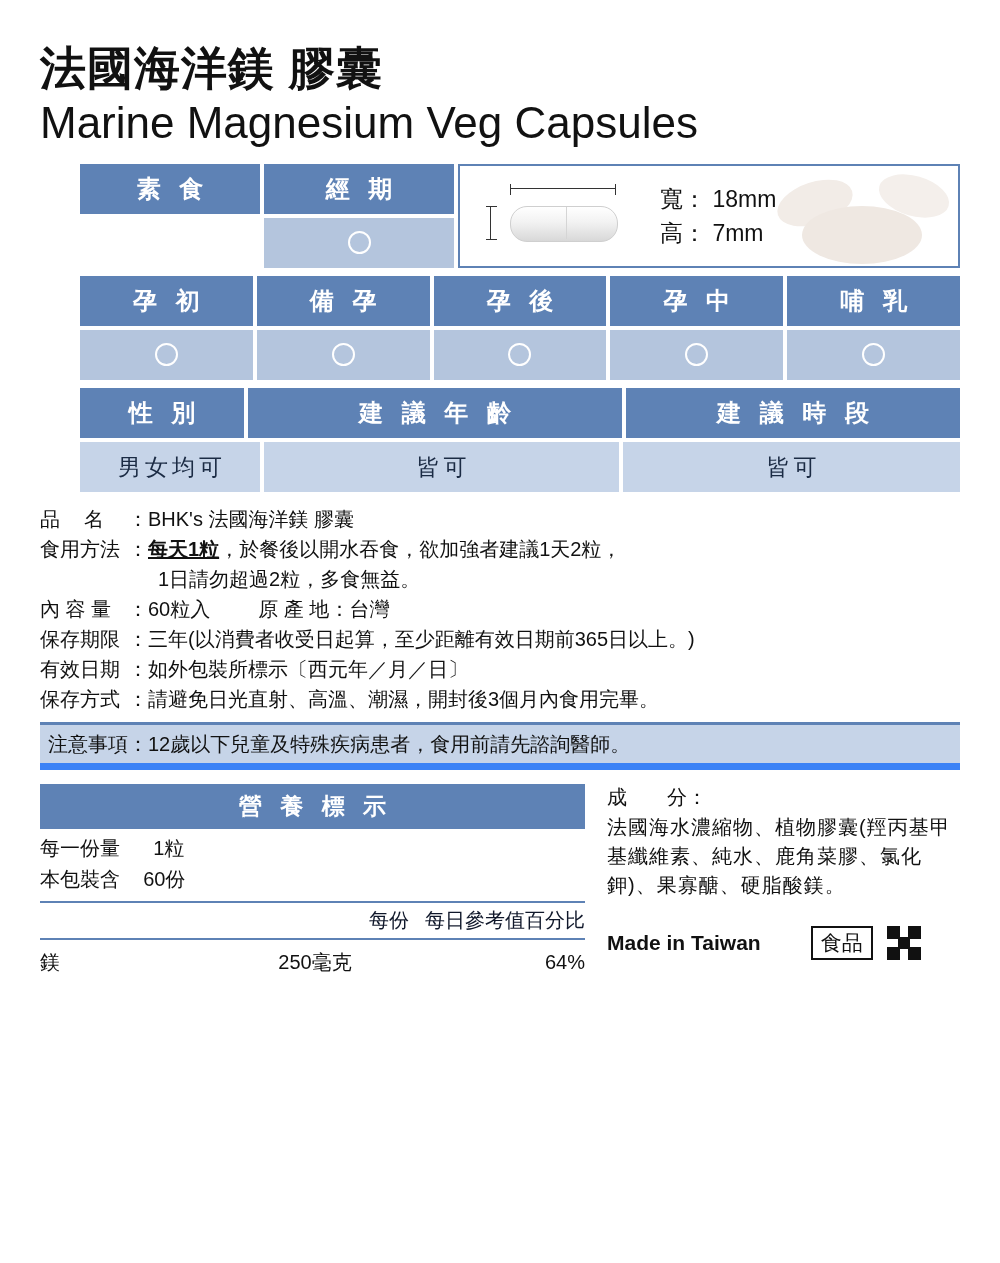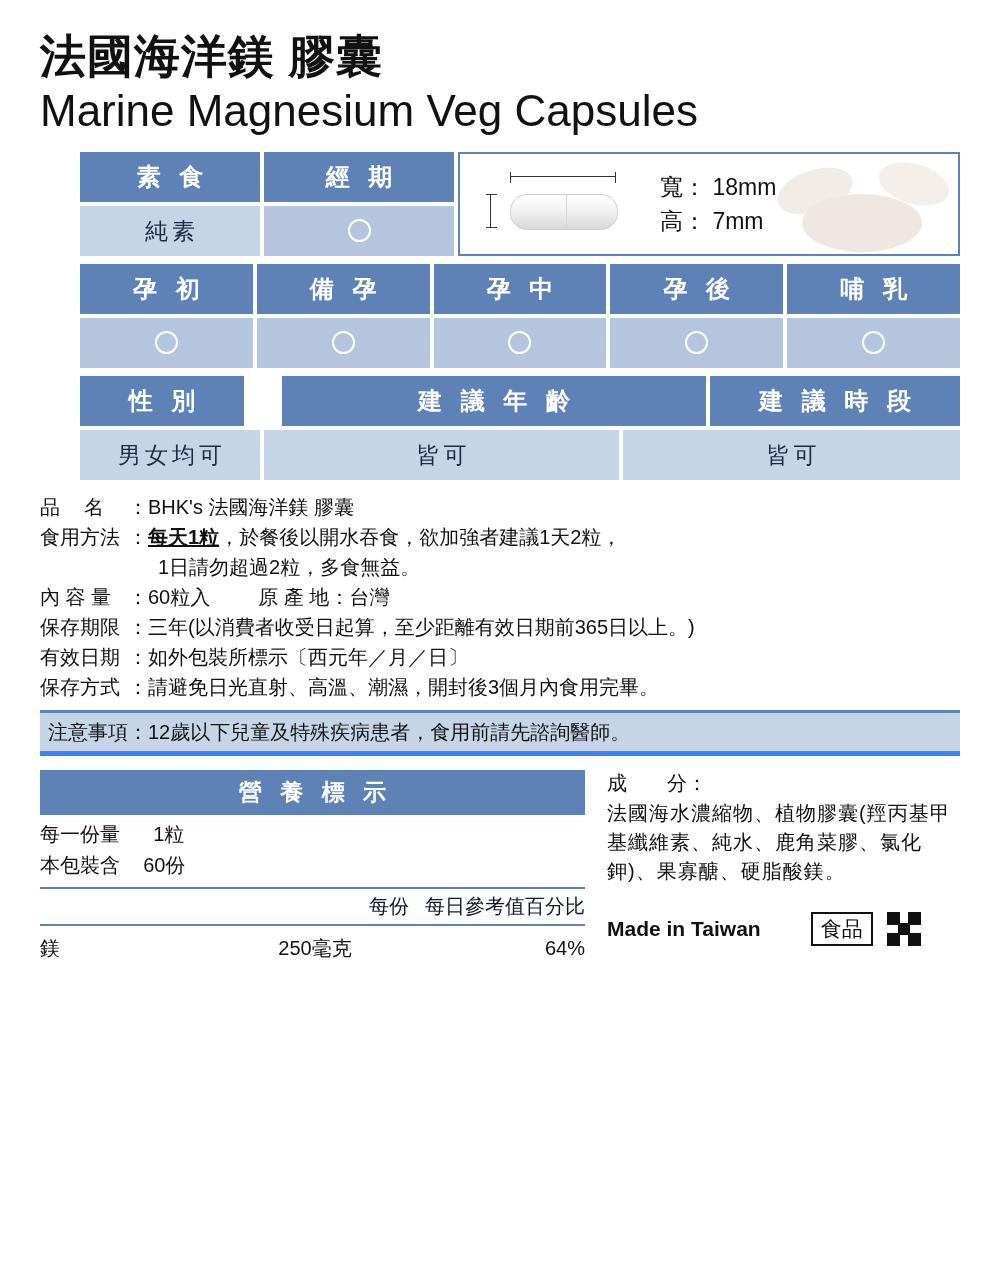--- a/index.html
+++ b/index.html
@@ -11,21 +11,21 @@
     width: 1000px;
     height: 1263px;
     font-family: "Liberation Sans", sans-serif;
     color: #1a1a1a;
     position: relative;
     overflow: hidden;
   }
   .page {
     position: absolute;
     left: 40px;
-    top: 30px;
+    top: 42px;
     width: 920px;
   }
 
   
   .title-cn {
     font-size: 46px;
     font-weight: 700;
     letter-spacing: 1px;
     line-height: 1.15;
     color: #111;
@@ -215,21 +215,21 @@
   .info-val { flex: 1; }
   .info-cont { padding-left: 118px; }
   .ul { text-decoration: underline; font-weight: 700; }
   .inline-gap { display: inline-block; width: 48px; }
 
   
   .notice {
     margin-top: 8px;
     background: #c6d4e8;
     border-top: 3px solid #5e82b5;
-    border-bottom: 5px solid #3b82f6;
+    border-bottom: 7px solid #3b82f6;
     font-size: 20px;
     line-height: 38px;
     padding-left: 8px;
     color: #111;
   }
 
   
   .bottom {
     margin-top: 14px;
     display: flex;
@@ -325,21 +325,20 @@
 
   <div class="title-cn">法國海洋鎂 膠囊</div>
   <div class="title-en">Marine Magnesium Veg Capsules</div>
 
   <div class="attr-block">
 
     <div class="attr-row">
       <div style="width:180px;">
         <div class="hd w-a">素 食</div>
         <div style="height:4px;"></div>
-        <div class="vl light w-a">純素</div>
       </div>
       <div style="width:190px;">
         <div class="hd w-b">經 期</div>
         <div style="height:4px;"></div>
         <div class="circle-cell w-b">
           <span class="circle"></span>
         </div>
       </div>
       <div class="img-cell">
         <div class="cap-wrap">
@@ -356,22 +355,22 @@
           <div class="p1"></div>
             <div class="p2"></div>
             <div class="p3"></div>
         </div>
       </div>
     </div>
 
     <div class="attr-row five" style="margin-top:8px;">
       <div class="hd">孕 初</div>
       <div class="hd">備 孕</div>
+      <div class="hd">孕 後</div>
       <div class="hd">孕 中</div>
-      <div class="hd">孕 後</div>
       <div class="hd">哺 乳</div>
     </div>
     <div class="attr-row five">
       <div class="circle-cell">
           <span class="circle"></span>
         </div>
       <div class="circle-cell">
           <span class="circle"></span>
         </div>
       <div class="circle-cell">
@@ -380,21 +379,21 @@
       <div class="circle-cell">
           <span class="circle"></span>
         </div>
       <div class="circle-cell">
           <span class="circle"></span>
         </div>
     </div>
 
     <div class="attr-row" style="margin-top:8px;">
       <div class="hd" style="width:164px;">性 別</div>
-      <div class="hd" style="width:424px;margin-left:34px;">建 議 年 齡</div>
+      <div class="hd" style="width:374px;">建 議 年 齡</div>
       <div class="hd" style="flex:1;">建 議 時 段</div>
     </div>
     <div class="attr-row">
       <div class="vl light" style="width:180px;">男女均可</div>
       <div class="vl light" style="width:355px;">皆可</div>
       <div class="vl light" style="flex:1;">皆可</div>
     </div>
   </div>
 
   <div class="info">

